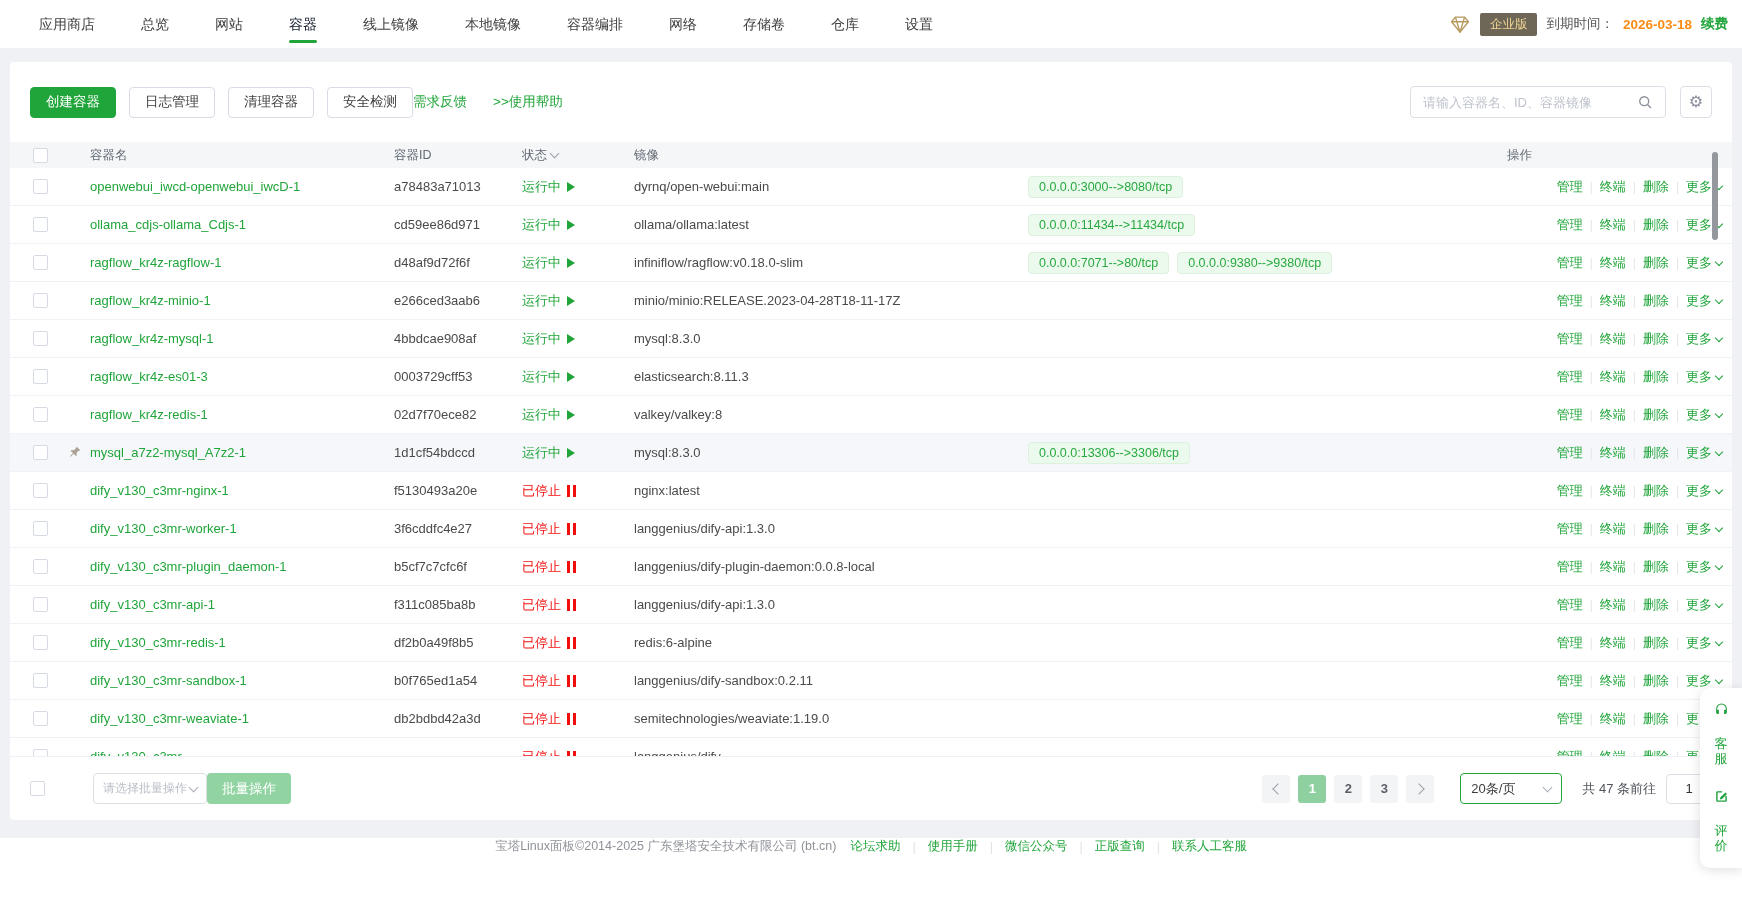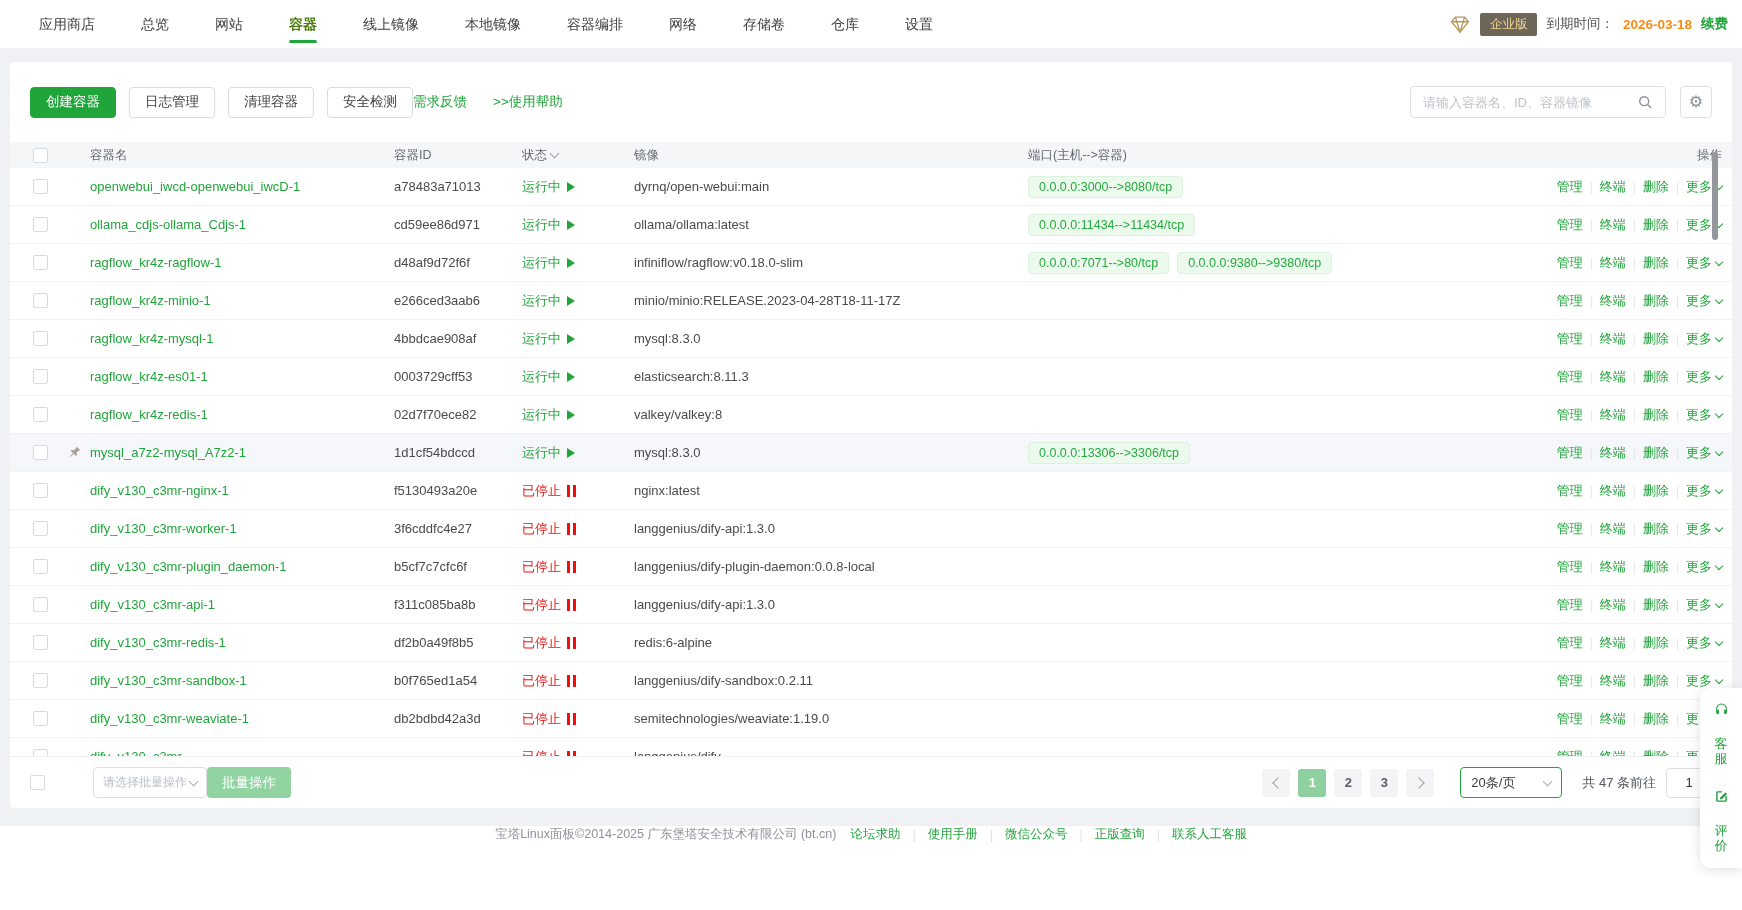--- a/index.html
+++ b/index.html
@@ -3,21 +3,21 @@
 <meta charset="utf-8">
 <style>
   *{box-sizing:border-box;margin:0;padding:0}
   html,body{width:1742px;height:910px}
   body{font-family:"Liberation Sans","DejaVu Sans",sans-serif;background:#fff;color:#333;position:relative;overflow:hidden}
 
   
   .topnav{height:48px;background:#fff;display:flex;align-items:center;padding:0 14px 0 39px}
   .nav-items{display:flex;gap:46px}
   .nav-item{font-size:14px;color:#404040;height:48px;line-height:48px;cursor:pointer;position:relative;white-space:nowrap}
-  .nav-item.active{color:#4d7c0f;font-weight:bold}
+  .nav-item.active{color:#0f172a;font-weight:normal}
   .nav-item.active::after{content:"";position:absolute;left:50%;transform:translateX(-50%);bottom:5px;width:28px;height:3px;background:#20a53a;border-radius:2px}
   .license{margin-left:auto;display:flex;align-items:center;gap:9px;font-size:13.5px}
   .diamond-wrap svg{width:22px;height:22px;display:block}
   .license-badge{background:#6e6758;color:#f0d492;font-size:12.5px;padding:3px 10px;border-radius:2px}
   .expiry-label{color:#595959}
   .expiry-date{color:#fa8c16;font-weight:bold}
   .renew{color:#20a53a;font-weight:bold;cursor:pointer}
 
   
   .content-bg{background:#eff1f4;padding:14px 10px 18px}
@@ -62,21 +62,21 @@
   .pause i{width:3px;height:12px;background:#f30e0e;display:block}
   .port-badge{display:inline-block;background:#ecf9ed;color:#27a93f;border:1px solid #dcf2df;border-radius:4px;padding:3px 10px;font-size:12.5px;margin-right:8px;white-space:nowrap}
   .cell-actions{text-align:right;padding-right:10px;white-space:nowrap}
   .hdr-actions{text-align:right;padding-right:10px}
   .action-link{color:#20a53a;font-size:13px;cursor:pointer;text-decoration:none}
   .action-sep::before{content:"|"}
   .action-sep{color:#e3e6eb;margin:0 7px;font-size:12px}
   .chev-green{display:inline-block;width:6px;height:6px;border-right:1.5px solid #20a53a;border-bottom:1.5px solid #20a53a;transform:rotate(45deg);margin-left:4px;vertical-align:2px}
 
   
-  .batchbar{height:52px;border-top:1px solid #edf0f4;display:flex;align-items:center;padding:16px 20px}
+  .batchbar{height:64px;border-top:1px solid #edf0f4;display:flex;align-items:center;padding:16px 20px}
   .batch-select{width:114px;height:31px;border:1px solid #dcdfe6;border-radius:4px;display:flex;align-items:center;justify-content:space-between;padding:0 9px;margin-left:48px;cursor:pointer}
   .batch-select-label{font-size:12px;color:#b9bec7;white-space:nowrap}
   .sel-caret{width:7px;height:7px;border-right:1.3px solid #a9aeb8;border-bottom:1.3px solid #a9aeb8;transform:rotate(45deg);margin-top:-3px;flex:none}
   .btn-batch{background:#92d3a2;color:#fff;border:none;height:31px;border-radius:4px;padding:0 15px;font-size:13.5px;cursor:pointer}
   .pager{margin-left:auto;display:flex;align-items:center}
   .page-btn{min-width:28px;height:28px;background:#f3f4f6;border-radius:3px;display:flex;align-items:center;justify-content:center;font-size:13px;color:#5a5e66;font-weight:bold;margin-left:8px;cursor:pointer}
   .page-btn.active{background:#8fd0a0;color:#fff}
   .page-chev{width:8px;height:8px;border-left:1.6px solid #9ba0a8;border-top:1.6px solid #9ba0a8;display:inline-block}
   .chev-left{transform:rotate(-45deg);margin-left:3px}
   .chev-right{transform:rotate(135deg);margin-right:3px}
@@ -162,21 +162,20 @@
         <div class="cell-check">
             <span class="checkbox"></span>
           </div>
         <div>容器名</div>
         <div>容器ID</div>
         <div class="hdr-status">
           <span>状态</span>
           <span class="caret-down"></span>
         </div>
         <div>镜像</div>
-        <div>端口(主机--&gt;容器)</div>
         <div class="hdr-actions">操作</div>
       </div>
       <div class="rows-clip">
           <div class="t-grid t-row">
             <div class="cell-check">
               <span class="checkbox"></span>
             </div>
             <div class="cell-name">
               <a class="name-link">openwebui_iwcd-openwebui_iwcD-1</a>
             </div>
@@ -251,21 +250,21 @@
               </span></div>
             <div class="cell-image">mysql:8.3.0</div>
             <div class="cell-ports"></div>
             <div class="cell-actions"><a class="action-link">管理</a><span class="action-sep"></span><a class="action-link">终端</a><span class="action-sep"></span><a class="action-link">删除</a><span class="action-sep"></span><a class="action-link">更多</a><span class="chev-green"></span></div>
           </div>
           <div class="t-grid t-row">
             <div class="cell-check">
               <span class="checkbox"></span>
             </div>
             <div class="cell-name">
-              <a class="name-link">ragflow_kr4z-es01-1</a>
+              <a class="name-link">ragflow_kr4z-es01-3</a>
             </div>
             <div class="cell-id">0003729cff53</div>
             <div><span class="status running">
                 <span>运行中</span>
                 <span class="play"></span>
               </span></div>
             <div class="cell-image">elasticsearch:8.11.3</div>
             <div class="cell-ports"></div>
             <div class="cell-actions"><a class="action-link">管理</a><span class="action-sep"></span><a class="action-link">终端</a><span class="action-sep"></span><a class="action-link">删除</a><span class="action-sep"></span><a class="action-link">更多</a><span class="chev-green"></span></div>
           </div>

